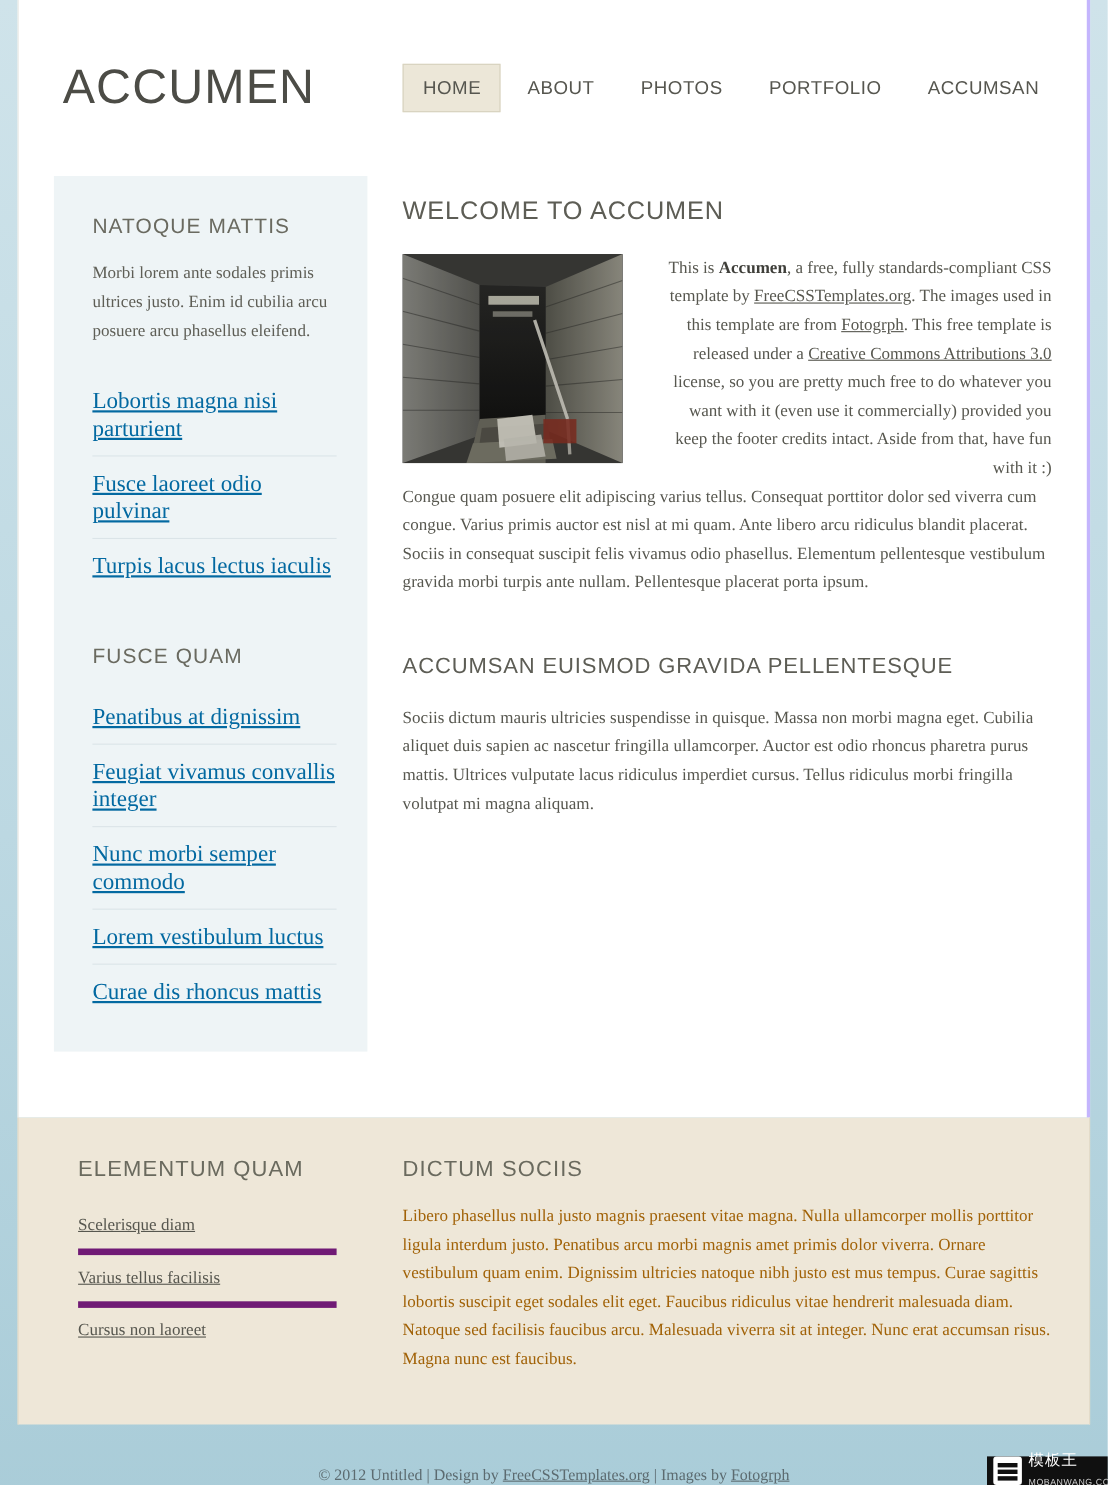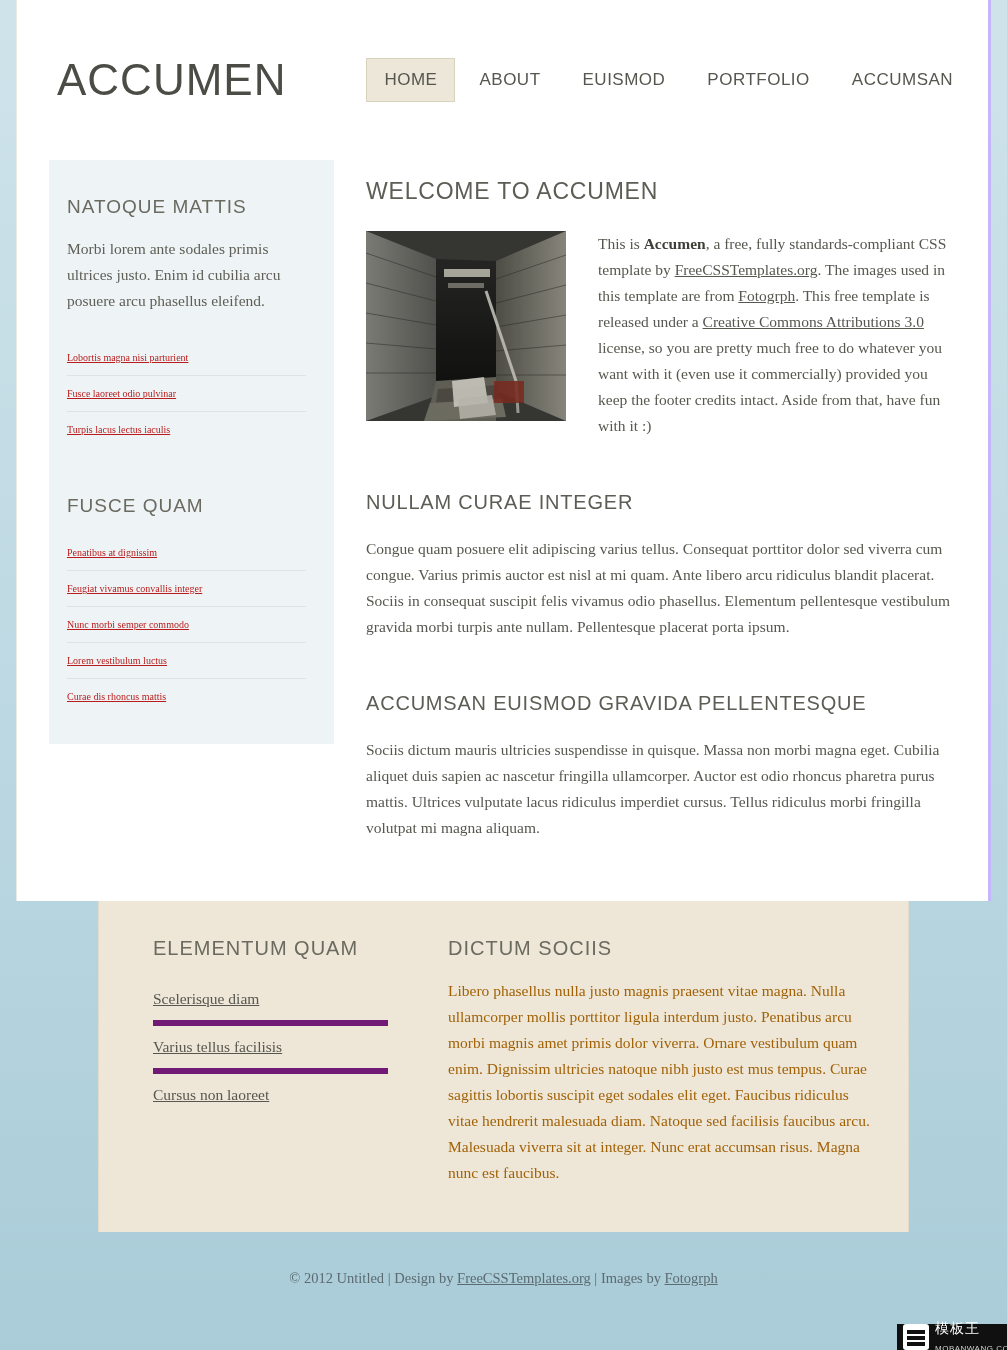--- a/index.html
+++ b/index.html
@@ -64,21 +64,21 @@
   
   .content {
     display: flex;
     padding: 0 32px 60px 32px;
     box-sizing: border-box;
     align-items: flex-start;
   }
   .sidebar {
     width: 285px;
     background: #eef4f6;
-    padding: 22px 28px 30px 18px;
+    padding: 22px 28px 30px 35px;
     box-sizing: border-box;
     flex-shrink: 0;
   }
   .side-title {
     font-family: "Liberation Sans", sans-serif;
     font-size: 19px;
     letter-spacing: 1px;
     color: #6a6a60;
     font-weight: 400;
     margin: 14px 0 18px 0;
@@ -95,22 +95,22 @@
     margin: 0;
     padding: 0;
   }
   .side-list li {
     border-bottom: 1px solid #dbe4e8;
   }
   .side-list li:last-child { border-bottom: none; }
   .side-list a {
     display: block;
     padding: 12px 0;
-    font-size: 10px;
-    color: #b91c1c;
+    font-size: 21px;
+    color: #0369a1;
     text-decoration: underline;
     cursor: pointer;
   }
 
   .main {
     flex: 1;
     padding: 18px 0 0 32px;
     box-sizing: border-box;
   }
   .main h2 {
@@ -125,20 +125,21 @@
     font-family: "Liberation Sans", sans-serif;
     font-size: 20px;
     font-weight: 400;
     letter-spacing: 0.8px;
     color: #5d5d55;
     margin: 52px 0 22px 0;
   }
   .intro {
     display: flex;
     align-items: flex-start;
+    text-align: right;
   }
   .photo {
     width: 200px;
     height: 190px;
     flex-shrink: 0;
     margin-right: 32px;
     overflow: hidden;
     position: relative;
     background: #3a3a38;
   }
@@ -156,21 +157,21 @@
   }
   .para {
     font-size: 15.5px;
     line-height: 26px;
     color: #57574f;
     margin: 0;
   }
 
   
   .footband {
-    width: 811px;
+    width: 975px;
     margin: 0 auto;
     background: #eee7d8;
     box-sizing: border-box;
     padding: 36px 32px 46px 32px;
     display: flex;
     border-left: 1px solid #e3dbc9;
     border-right: 1px solid #e3dbc9;
   }
   .fb-left { width: 285px; flex-shrink: 0; padding: 0 28px 0 22px; box-sizing: border-box; }
   .fb-right { flex: 1; padding-left: 32px; box-sizing: border-box; }
@@ -250,21 +251,21 @@
 </head>
 <body>
 
 <div class="page">
 
   <div class="header">
     <div class="logo">ACCUMEN</div>
     <div class="nav">
       <a class="nav-item active">HOME</a>
       <a class="nav-item">ABOUT</a>
-      <a class="nav-item">EUISMOD</a>
+      <a class="nav-item">PHOTOS</a>
       <a class="nav-item">PORTFOLIO</a>
       <a class="nav-item">ACCUMSAN</a>
     </div>
   </div>
 
   <div class="content">
 
     <div class="sidebar">
       <h3 class="side-title">NATOQUE MATTIS</h3>
       <p class="side-text">Morbi lorem ante sodales primis ultrices justo. Enim id cubilia arcu posuere arcu phasellus eleifend.</p>
@@ -347,21 +348,20 @@
             <polygon points="92,168 126,164 130,184 94,188" fill="#cfcdc2" opacity="0.85"></polygon>
             <rect x="128" y="150" width="30" height="22" fill="#8a2f22" opacity="0.85"></rect>
             <rect x="0" y="0" width="200" height="190" fill="#000" opacity="0.12"></rect>
           </svg>
         </div>
         <p class="intro-text">
           <span>This is </span><b>Accumen</b><span>, a free, fully standards-compliant CSS template by </span><a>FreeCSSTemplates.org</a><span>. The images used in this template are from </span><a>Fotogrph</a><span>. This free template is released under a </span><a>Creative Commons Attributions 3.0</a><span> license, so you are pretty much free to do whatever you want with it (even use it commercially) provided you keep the footer credits intact. Aside from that, have fun with it :)</span>
         </p>
       </div>
 
-      <h3>NULLAM CURAE INTEGER</h3>
       <p class="para">Congue quam posuere elit adipiscing varius tellus. Consequat porttitor dolor sed viverra cum congue. Varius primis auctor est nisl at mi quam. Ante libero arcu ridiculus blandit placerat. Sociis in consequat suscipit felis vivamus odio phasellus. Elementum pellentesque vestibulum gravida morbi turpis ante nullam. Pellentesque placerat porta ipsum.</p>
 
       <h3>ACCUMSAN EUISMOD GRAVIDA PELLENTESQUE</h3>
       <p class="para">Sociis dictum mauris ultricies suspendisse in quisque. Massa non morbi magna eget. Cubilia aliquet duis sapien ac nascetur fringilla ullamcorper. Auctor est odio rhoncus pharetra purus mattis. Ultrices vulputate lacus ridiculus imperdiet cursus. Tellus ridiculus morbi fringilla volutpat mi magna aliquam.</p>
     </div>
 
   </div>
 </div>
 
 <div class="footband">

